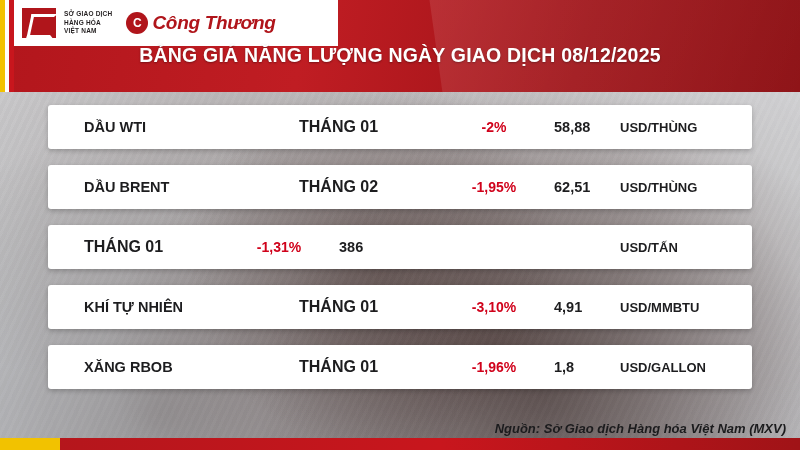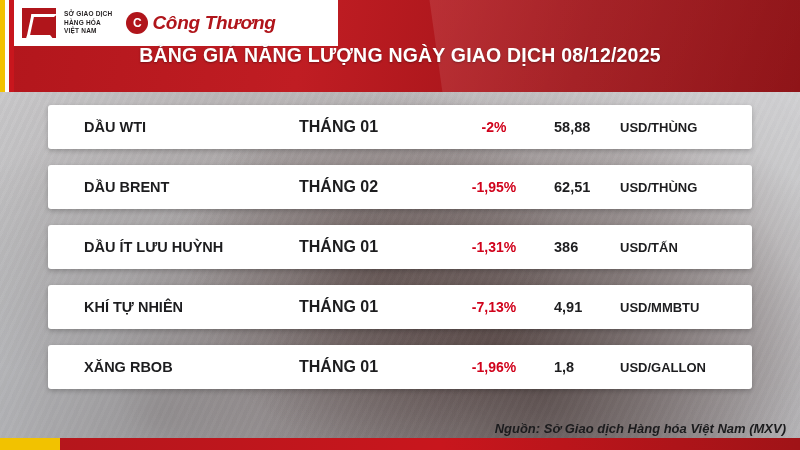--- a/index.html
+++ b/index.html
@@ -222,31 +222,30 @@
 
     <div class="row">
       <div class="c-name">DẦU BRENT</div>
       <div class="c-month">THÁNG 02</div>
       <div class="c-chg">-1,95%</div>
       <div class="c-val">62,51</div>
       <div class="c-unit">USD/THÙNG</div>
     </div>
 
     <div class="row">
-      <div class="c-name">DẦU ÍT LƯU HUỲNH</div>
       <div class="c-month">THÁNG 01</div>
       <div class="c-chg">-1,31%</div>
       <div class="c-val">386</div>
       <div class="c-unit">USD/TẤN</div>
     </div>
 
     <div class="row">
       <div class="c-name">KHÍ TỰ NHIÊN</div>
       <div class="c-month">THÁNG 01</div>
-      <div class="c-chg">-7,13%</div>
+      <div class="c-chg">-3,10%</div>
       <div class="c-val">4,91</div>
       <div class="c-unit">USD/MMBTU</div>
     </div>
 
     <div class="row">
       <div class="c-name">XĂNG RBOB</div>
       <div class="c-month">THÁNG 01</div>
       <div class="c-chg">-1,96%</div>
       <div class="c-val">1,8</div>
       <div class="c-unit">USD/GALLON</div>

